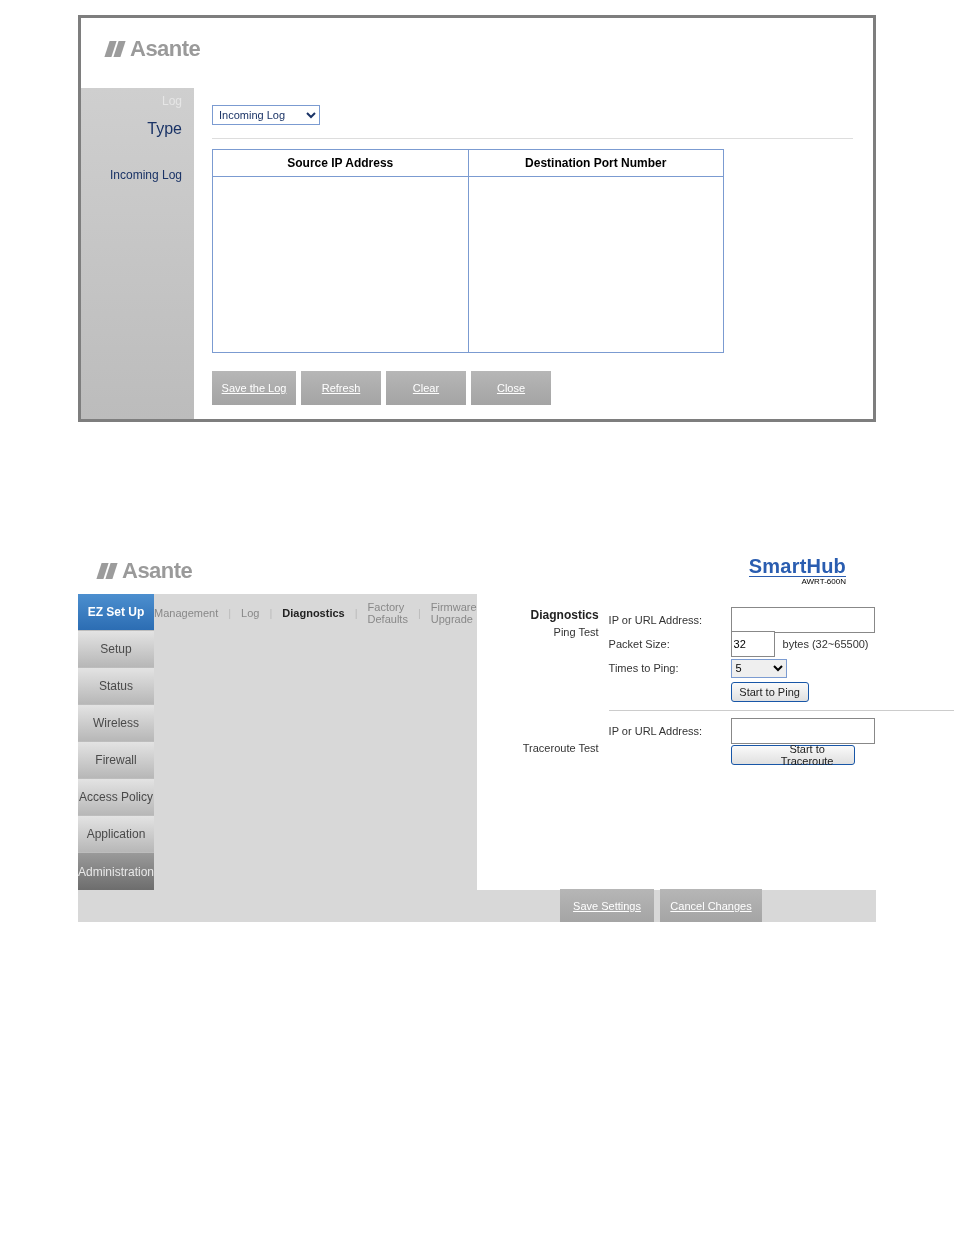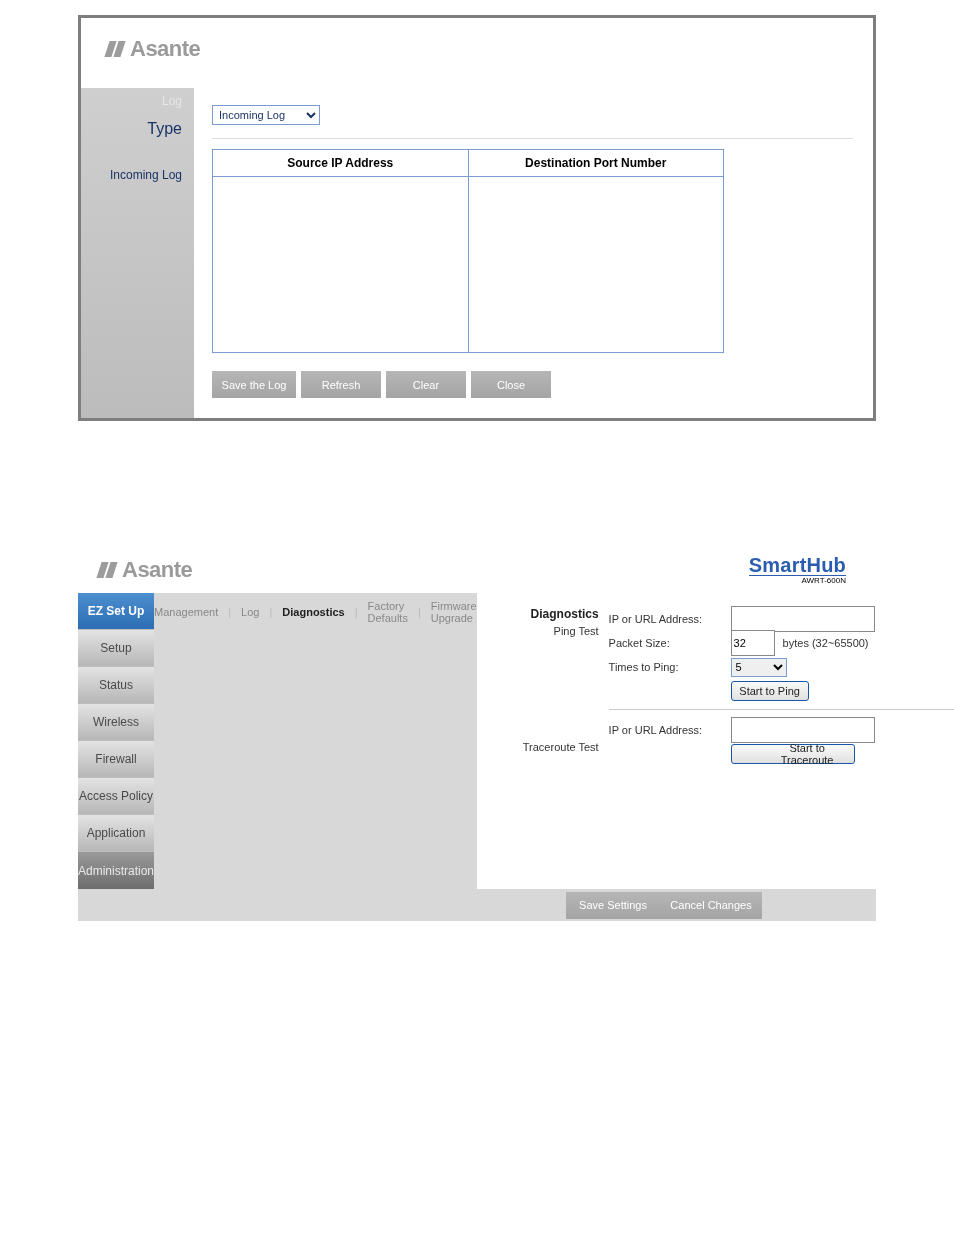--- a/index.html
+++ b/index.html
@@ -119,26 +119,27 @@
   }
   .p1-btnrow {
     margin-top: 18px;
     display: flex;
     gap: 5px;
   }
   .graybtn {
     display: inline-flex;
     align-items: center;
     justify-content: center;
-    height: 27px;
+    height: 34px;
     background: linear-gradient(#b6b6b6,#a4a4a4);
     color: #fff;
     font-size: 11px;
     border: none;
     cursor: pointer;
+    text-decoration: underline;
   }
   .graybtn.w84 { width: 84px; }
   .graybtn.w80 { width: 80px; }
   .graybtn.w94 { width: 94px; }
   .graybtn.w102 { width: 102px; }
 
   
   .panel2-wrap {
     margin: 122px 78px 0 78px;
   }
@@ -322,20 +323,21 @@
     color: #222;
   }
 
   .p2-footer {
     background: #d8d8d8;
     height: 32px;
     display: flex;
     align-items: center;
     justify-content: flex-end;
     padding-right: 114px;
+    gap: 6px;
   }
 </style>
 </head>
 <body>
 
 <div class="panel1-wrap">
   <div class="panel1-outer">
     <div class="p1-header">
       <div class="brand">
         <span class="brand-logo"></span>

